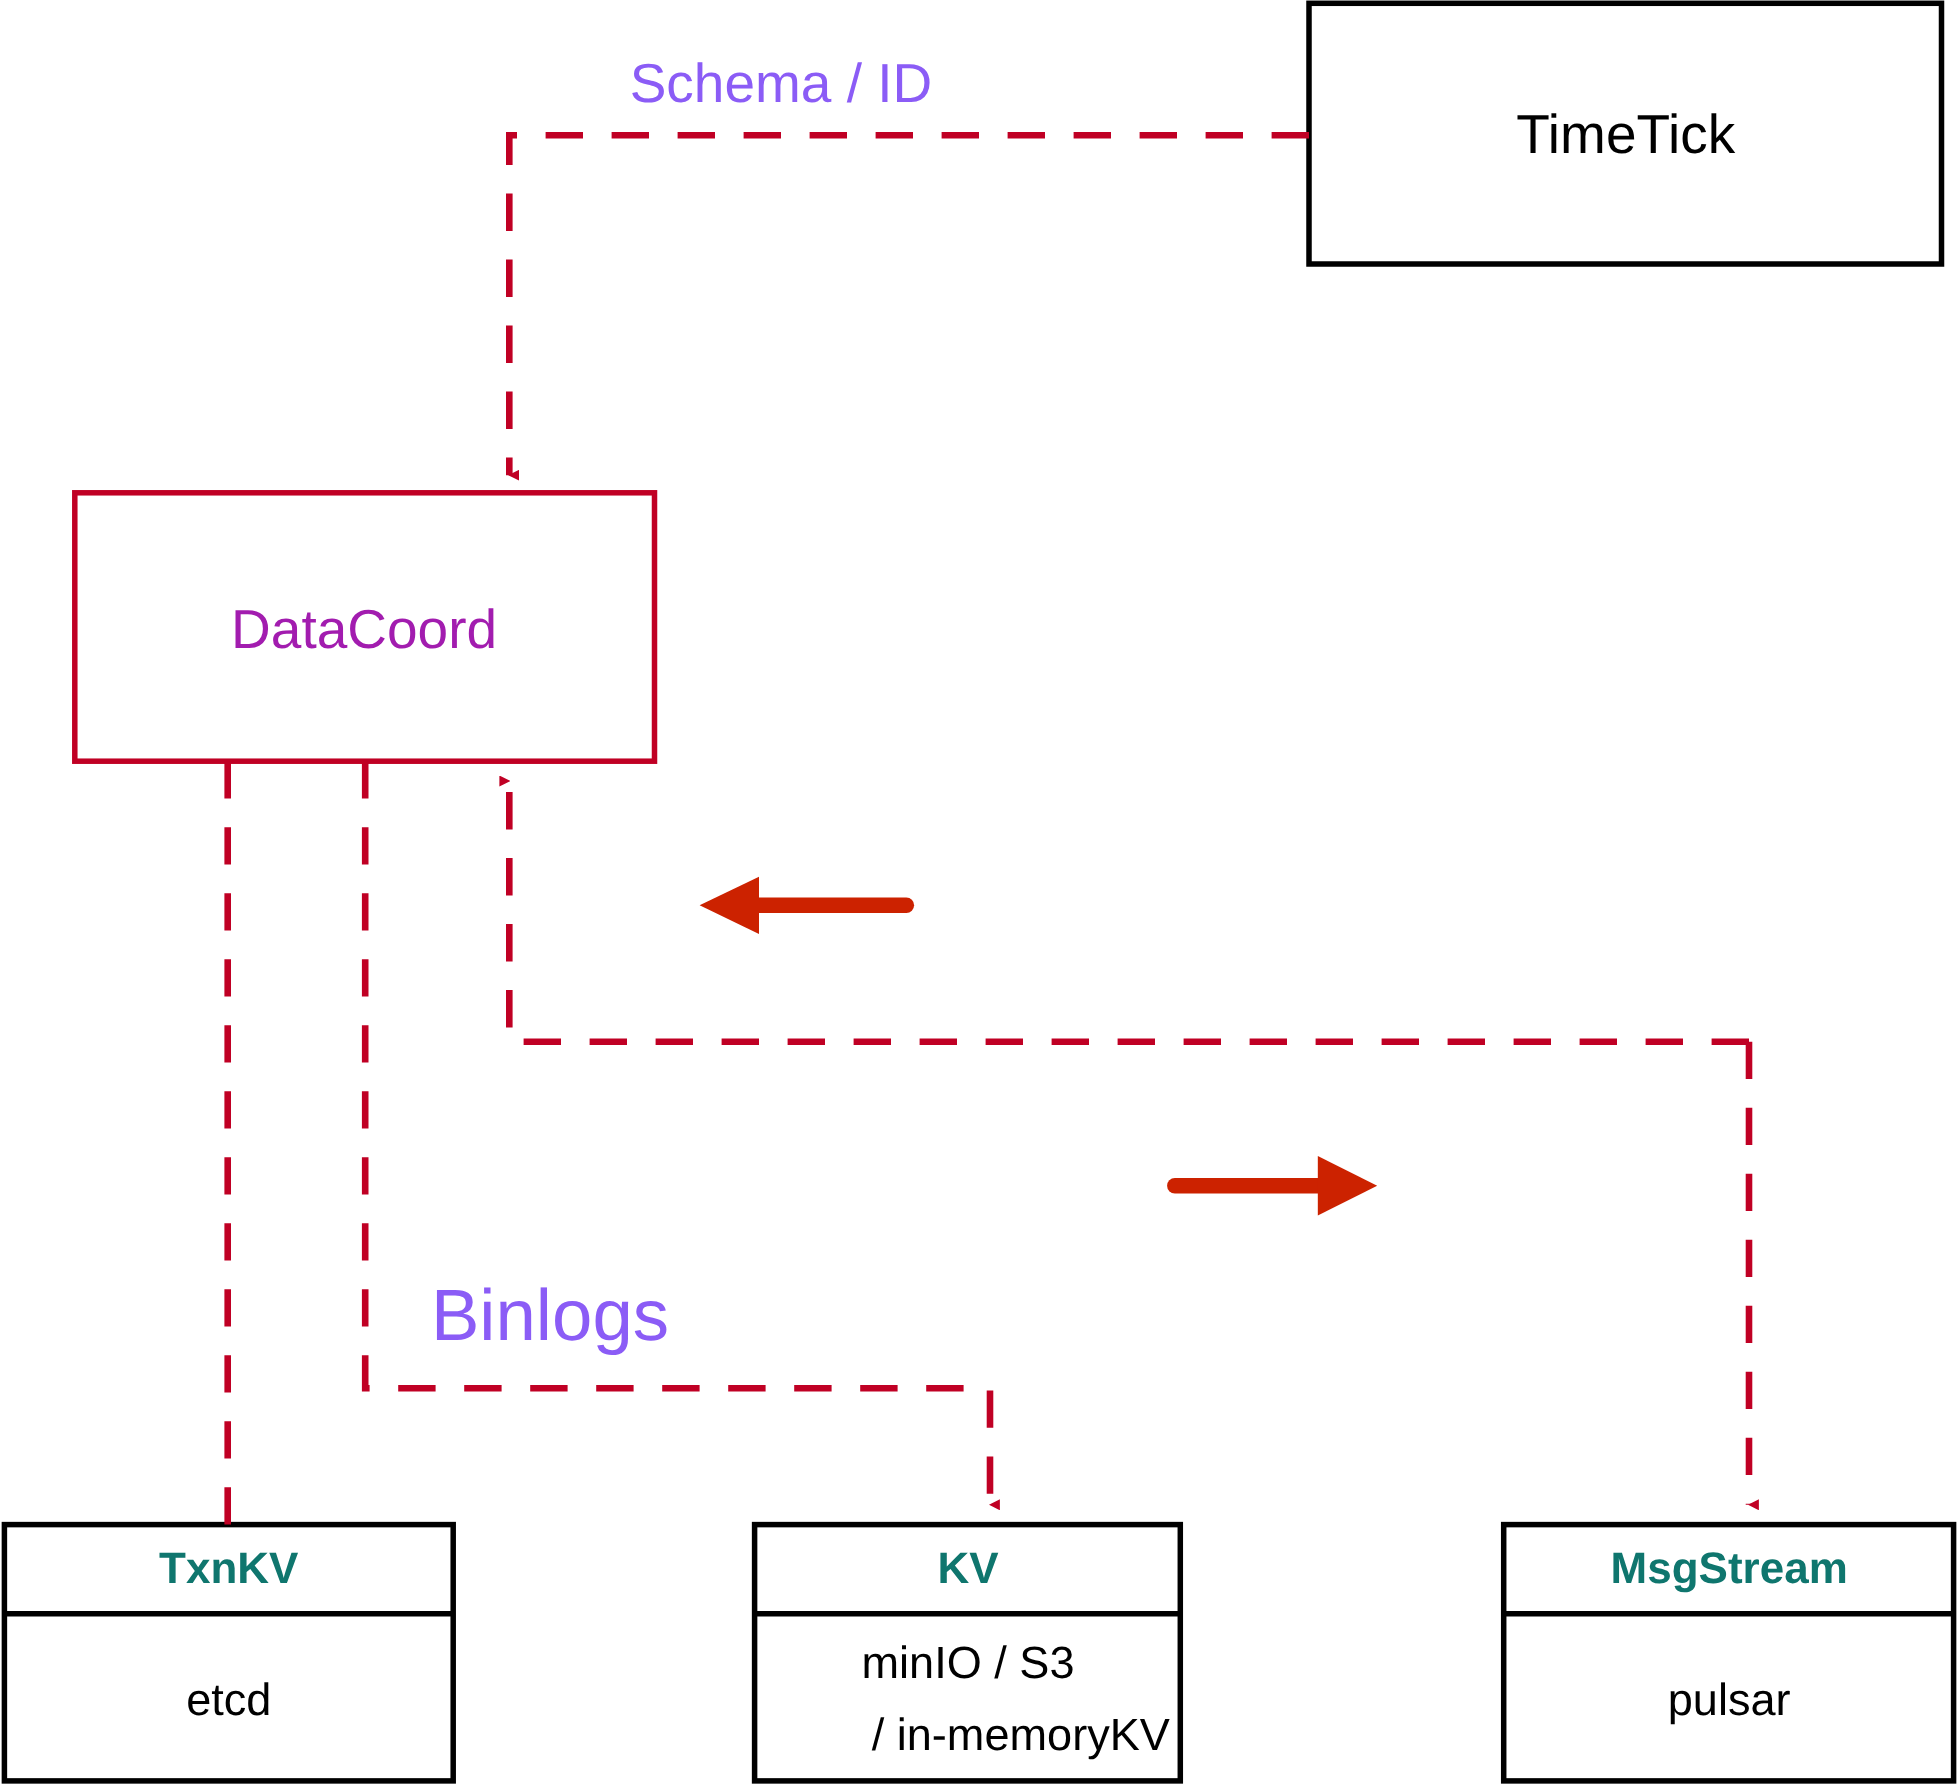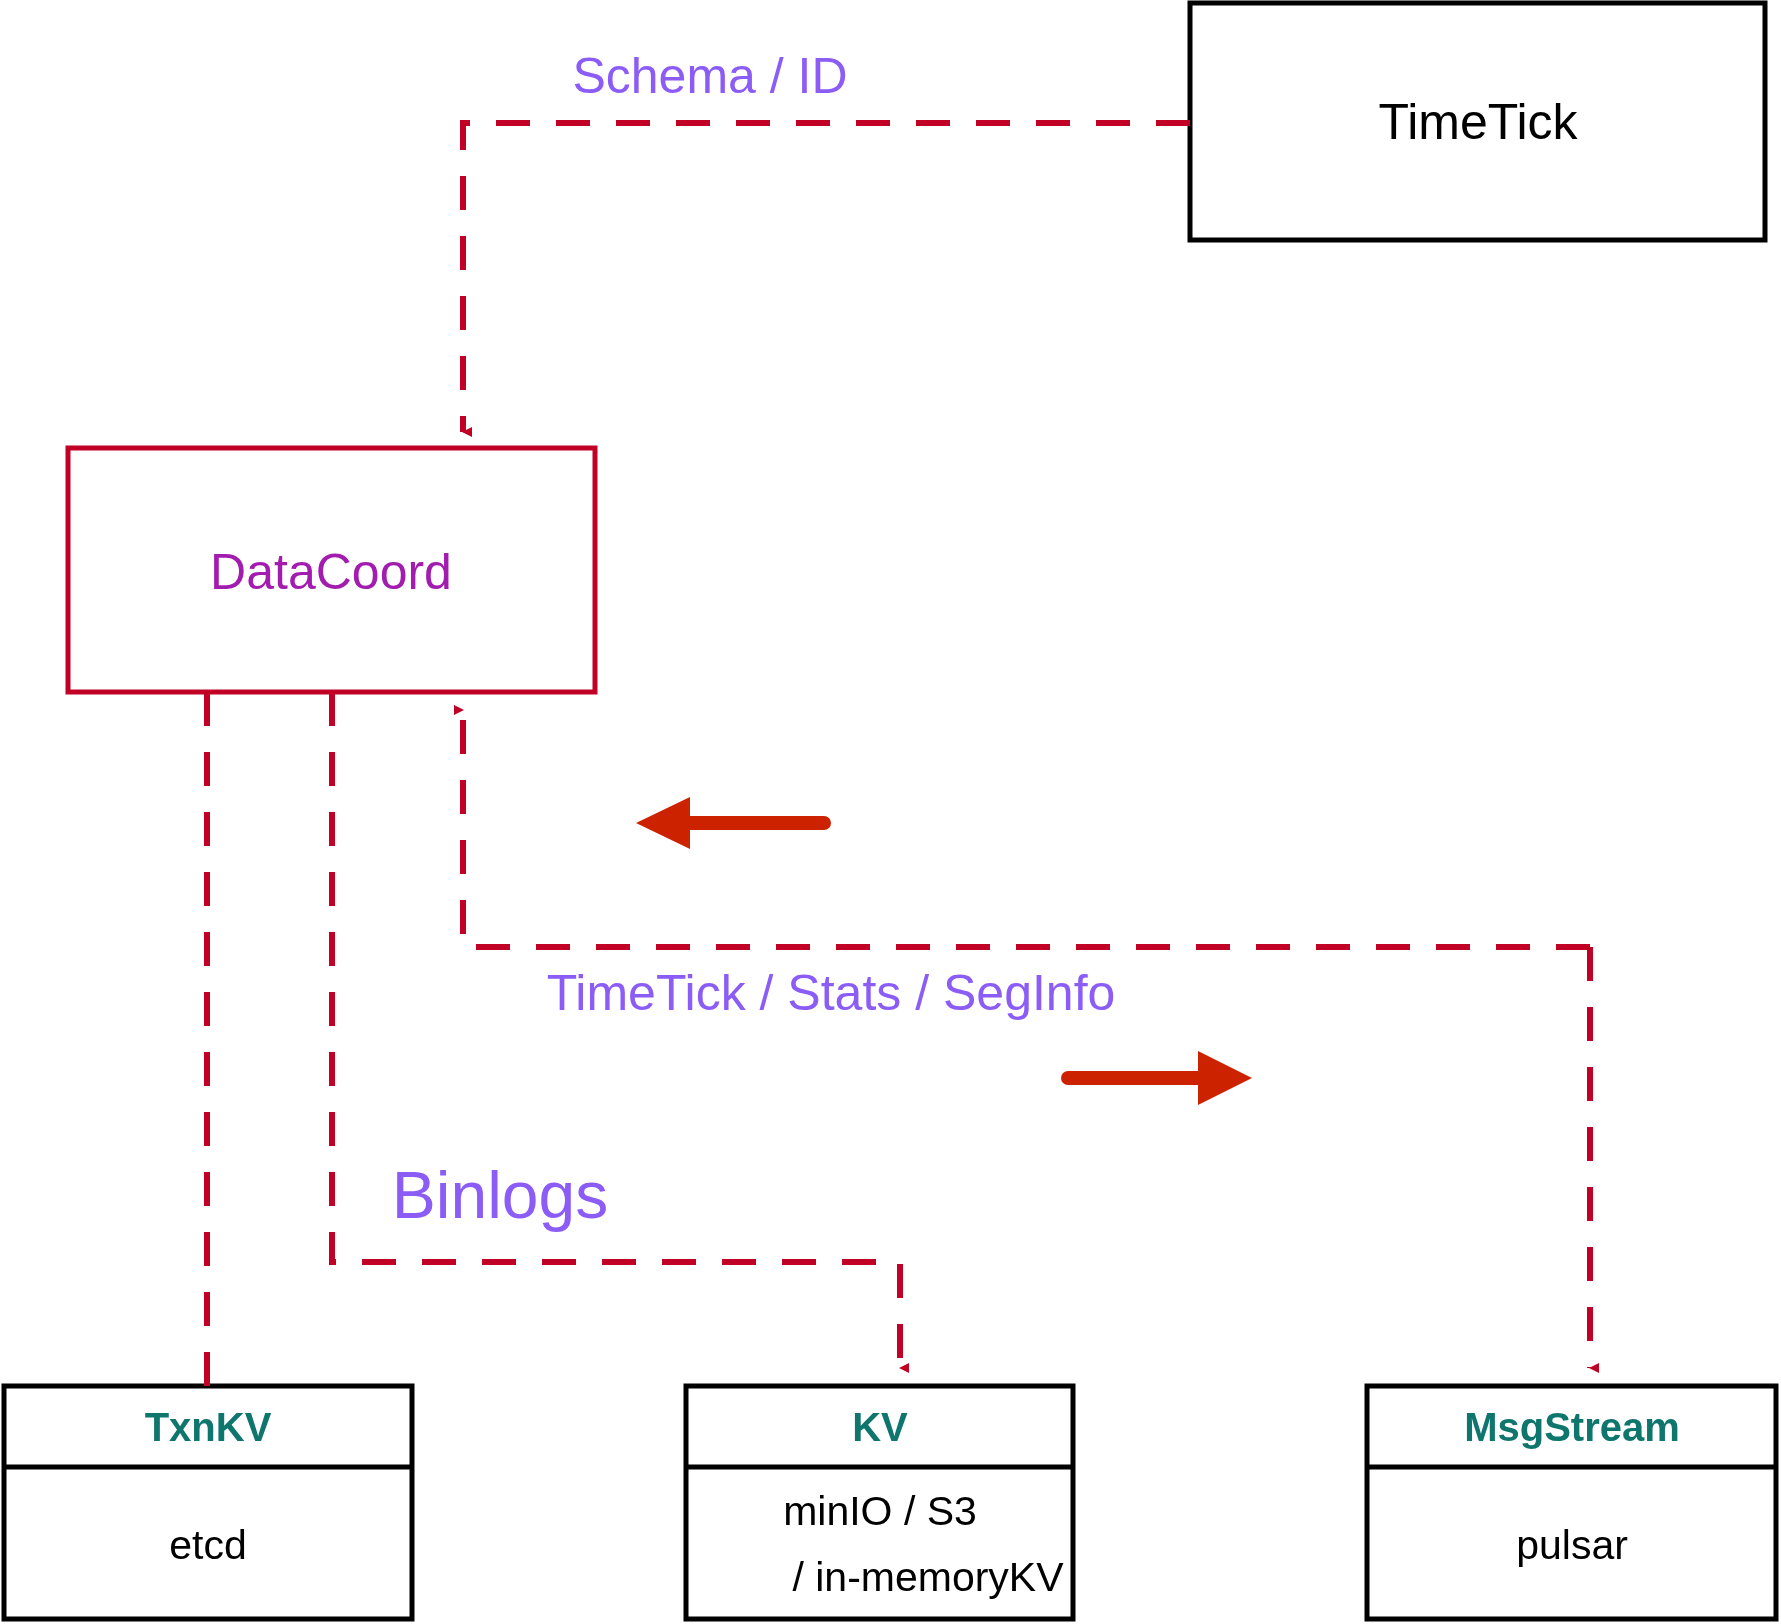--- a/index.html
+++ b/index.html
@@ -128,17 +128,16 @@
   <div class="boxtitle" style="left:880px; top:1427px;">KV</div>
   <div class="boxbody" style="left:880px; top:1512px;">minIO / S3</div>
   <div class="boxbody" style="left:880px; top:1578px;margin-left:48px;">/ in-memoryKV</div>
 
   <div class="boxtitle" style="left:1572px; top:1427px;">MsgStream</div>
   <div class="boxbody" style="left:1572px; top:1546px;">pulsar</div>
 
   <div class="lbl center" style="left:710px; top:76px; font-size:50px;">Schema / ID</div>
 
 
-  <div class="lbl center" style="left:831px; top:993px; font-size:50px;">TimeTick / Stats / SegInfo</div>
 
   <div class="lbl center" style="left:500px; top:1195px; font-size:66px;">Binlogs</div>
 
 </div>
 
 </body></html>

